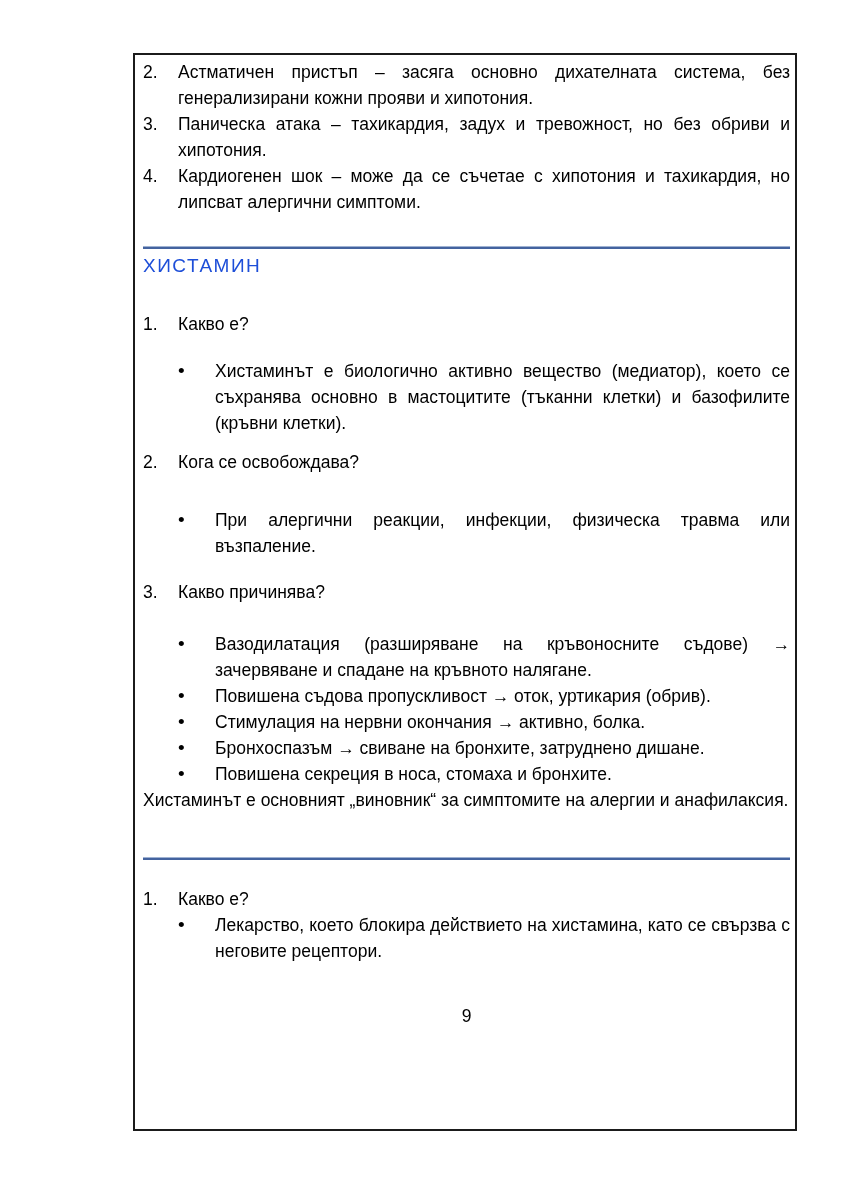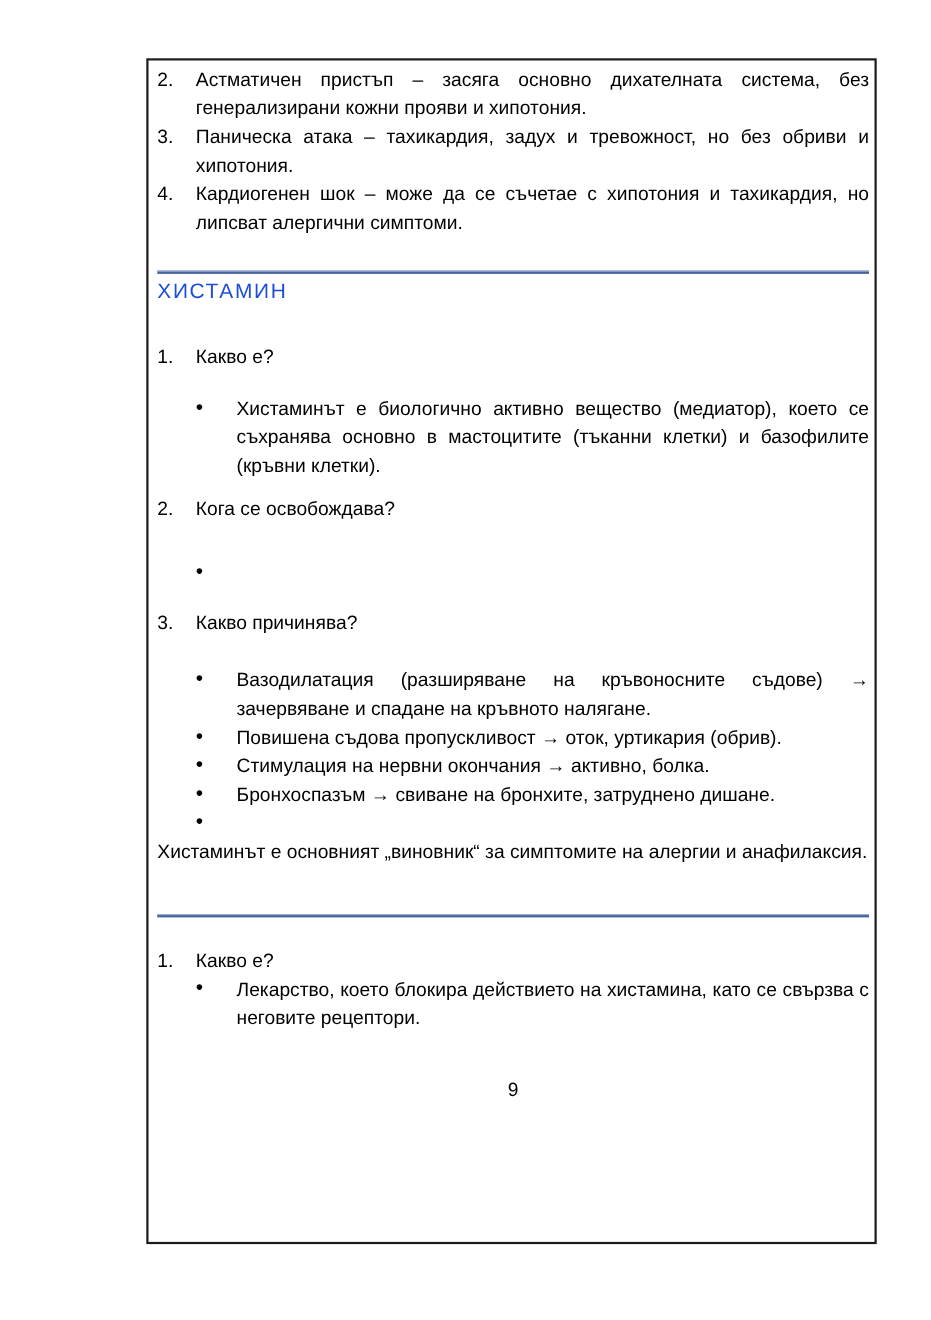--- a/index.html
+++ b/index.html
@@ -88,20 +88,21 @@
     <span class="bmark">•</span>
     <div class="btext">Хистаминът е биологично активно вещество (медиатор), което се съхранява основно в мастоцитите (тъканни клетки) и базофилите (кръвни клетки).</div>
   </div>
 
   <div class="nitem mt-q2">
     <span class="nmark">2.</span>
     <div class="ntext">Кога се освобождава?</div>
   </div>
   <div class="bitem mt-b2">
     <span class="bmark">•</span>
+    <div class="btext">При алергични реакции, инфекции, физическа травма или възпаление.</div>
   </div>
 
   <div class="nitem mt-q3">
     <span class="nmark">3.</span>
     <div class="ntext">Какво причинява?</div>
   </div>
   <div class="bitem mt-b3">
     <span class="bmark">•</span>
     <div class="btext">Вазодилатация (разширяване на кръвоносните съдове) → зачервяване и спадане на кръвното налягане.</div>
   </div>
@@ -112,20 +113,21 @@
   <div class="bitem">
     <span class="bmark">•</span>
     <div class="btext">Стимулация на нервни окончания → активно, болка.</div>
   </div>
   <div class="bitem">
     <span class="bmark">•</span>
     <div class="btext">Бронхоспазъм → свиване на бронхите, затруднено дишане.</div>
   </div>
   <div class="bitem">
     <span class="bmark">•</span>
+    <div class="btext">Повишена секреция в носа, стомаха и бронхите.</div>
   </div>
 
   <div class="summary mt-summary">Хистаминът е основният „виновник“ за симптомите на алергии и анафилаксия.</div>
 
   <div class="rule mt-rule2"></div>
 
   <div class="nitem mt-q1b">
     <span class="nmark">1.</span>
     <div class="ntext">Какво е?</div>
   </div>

